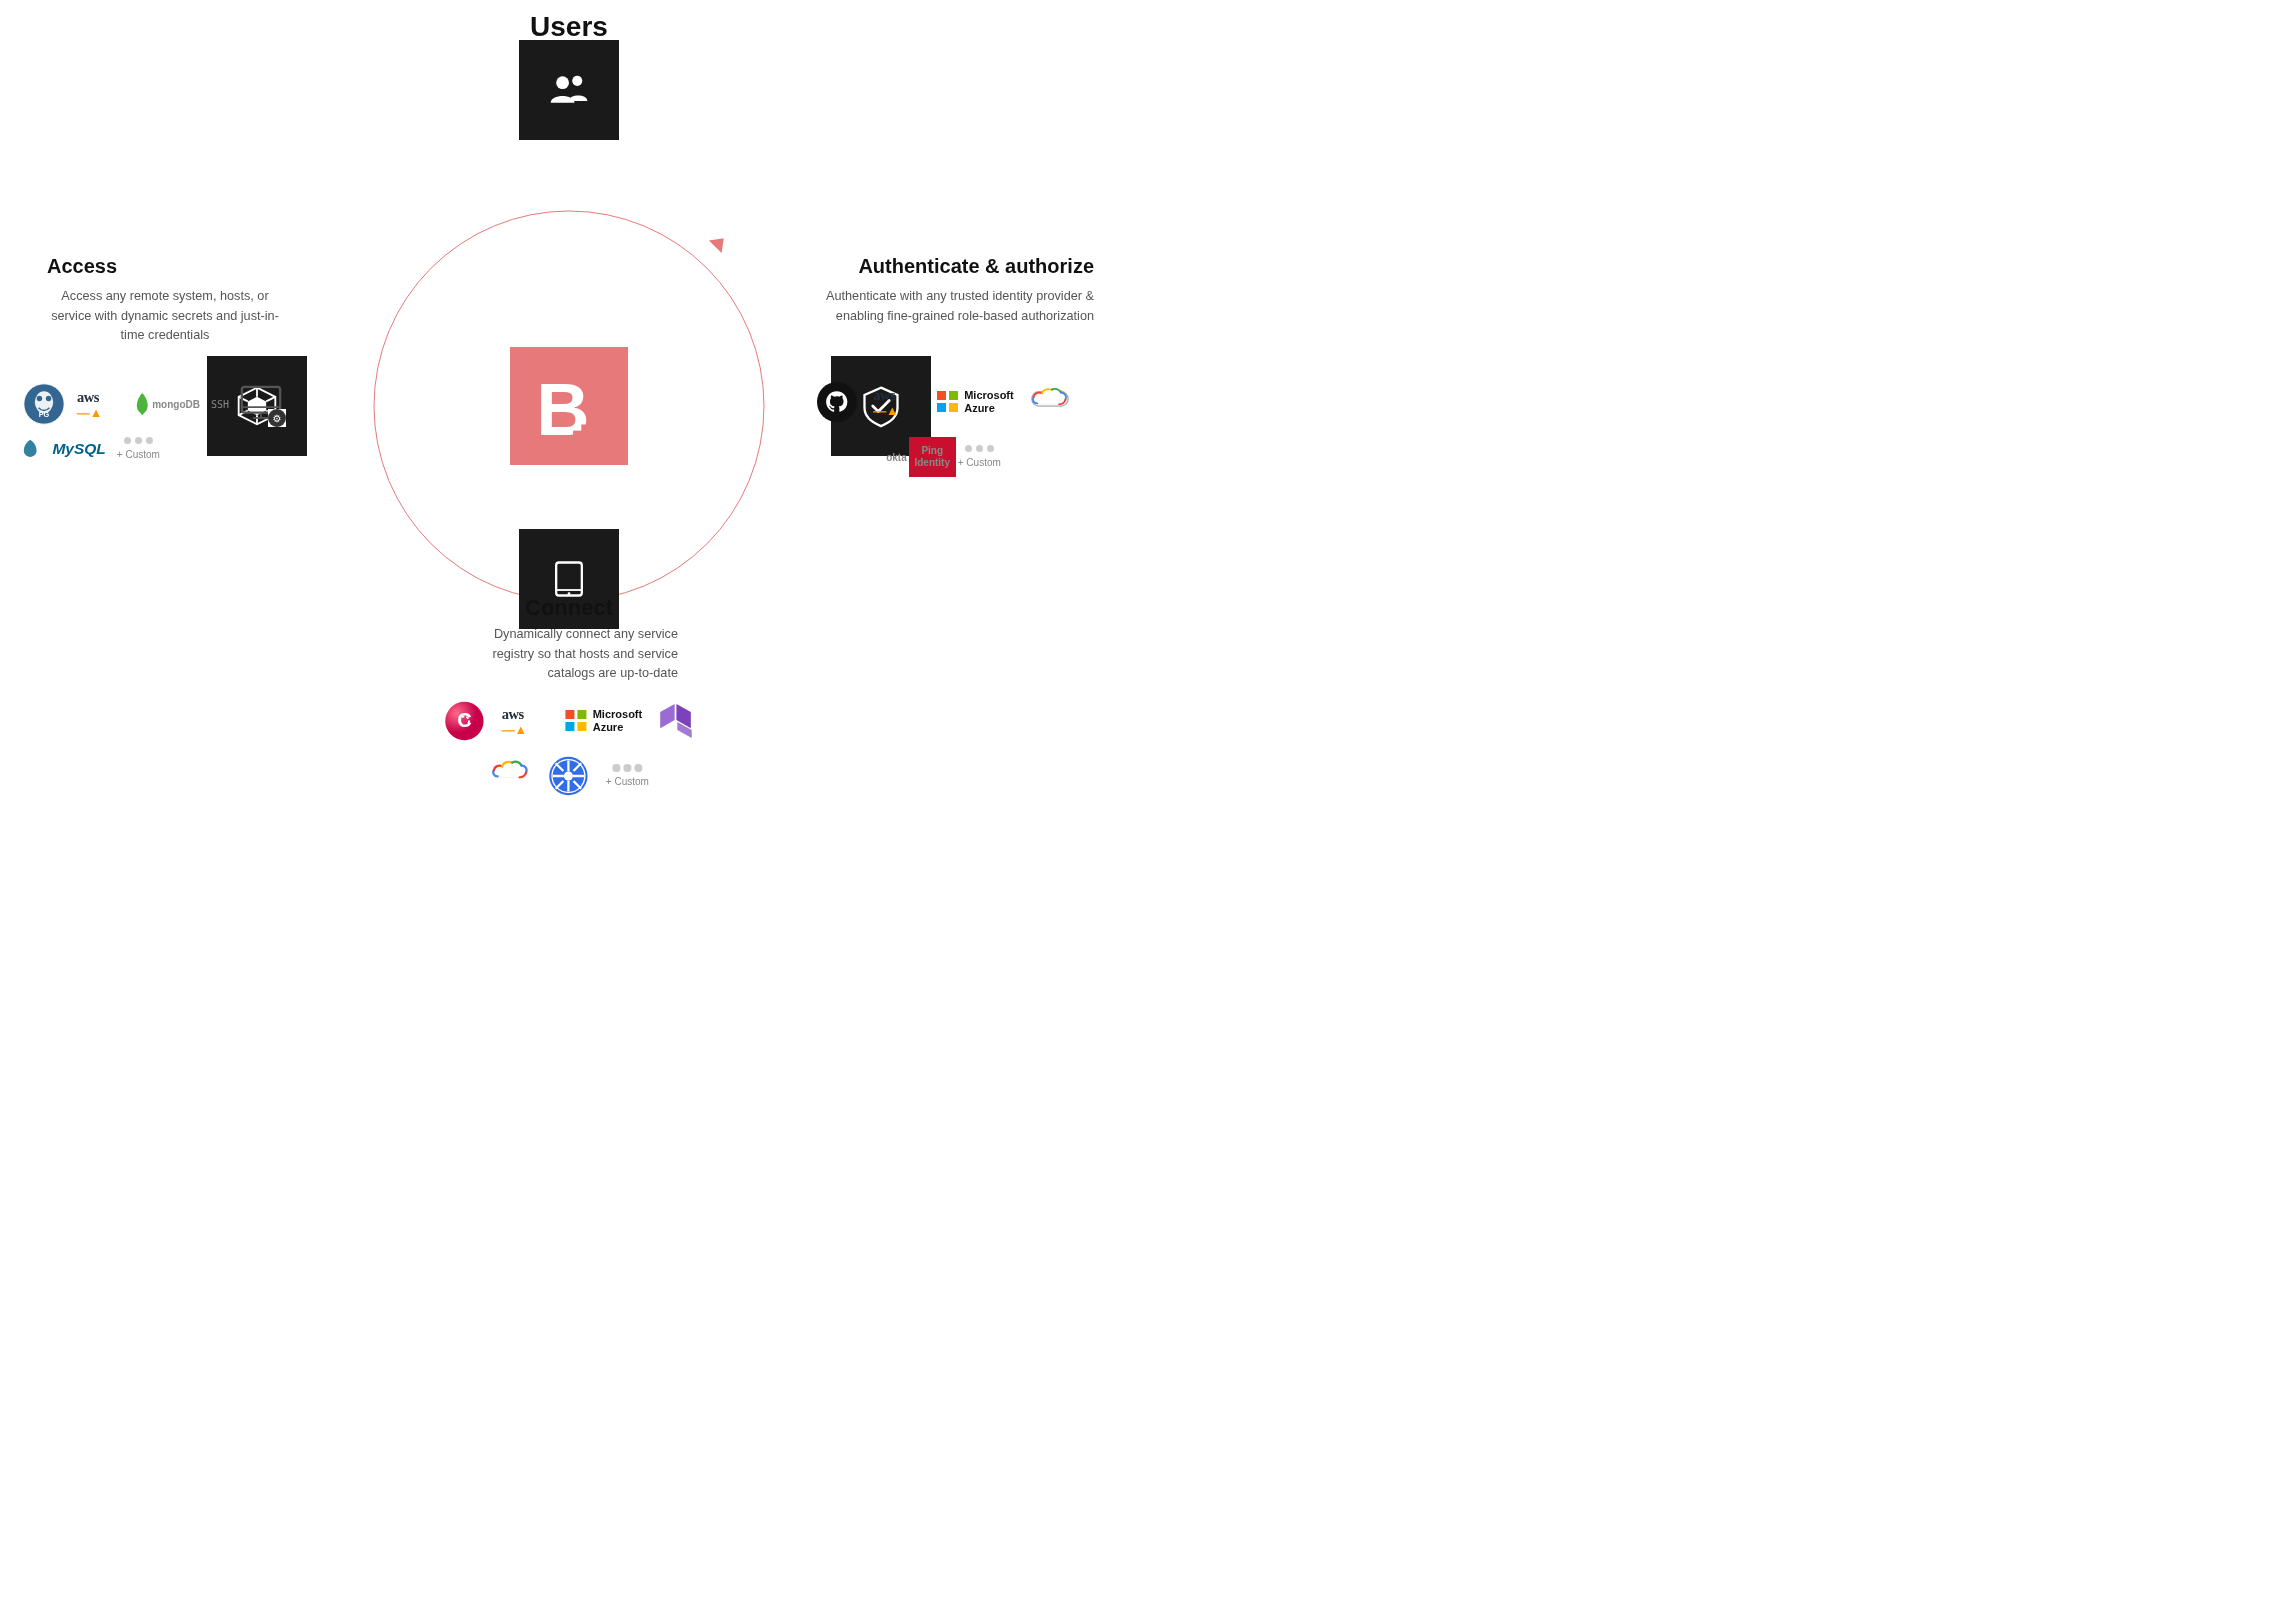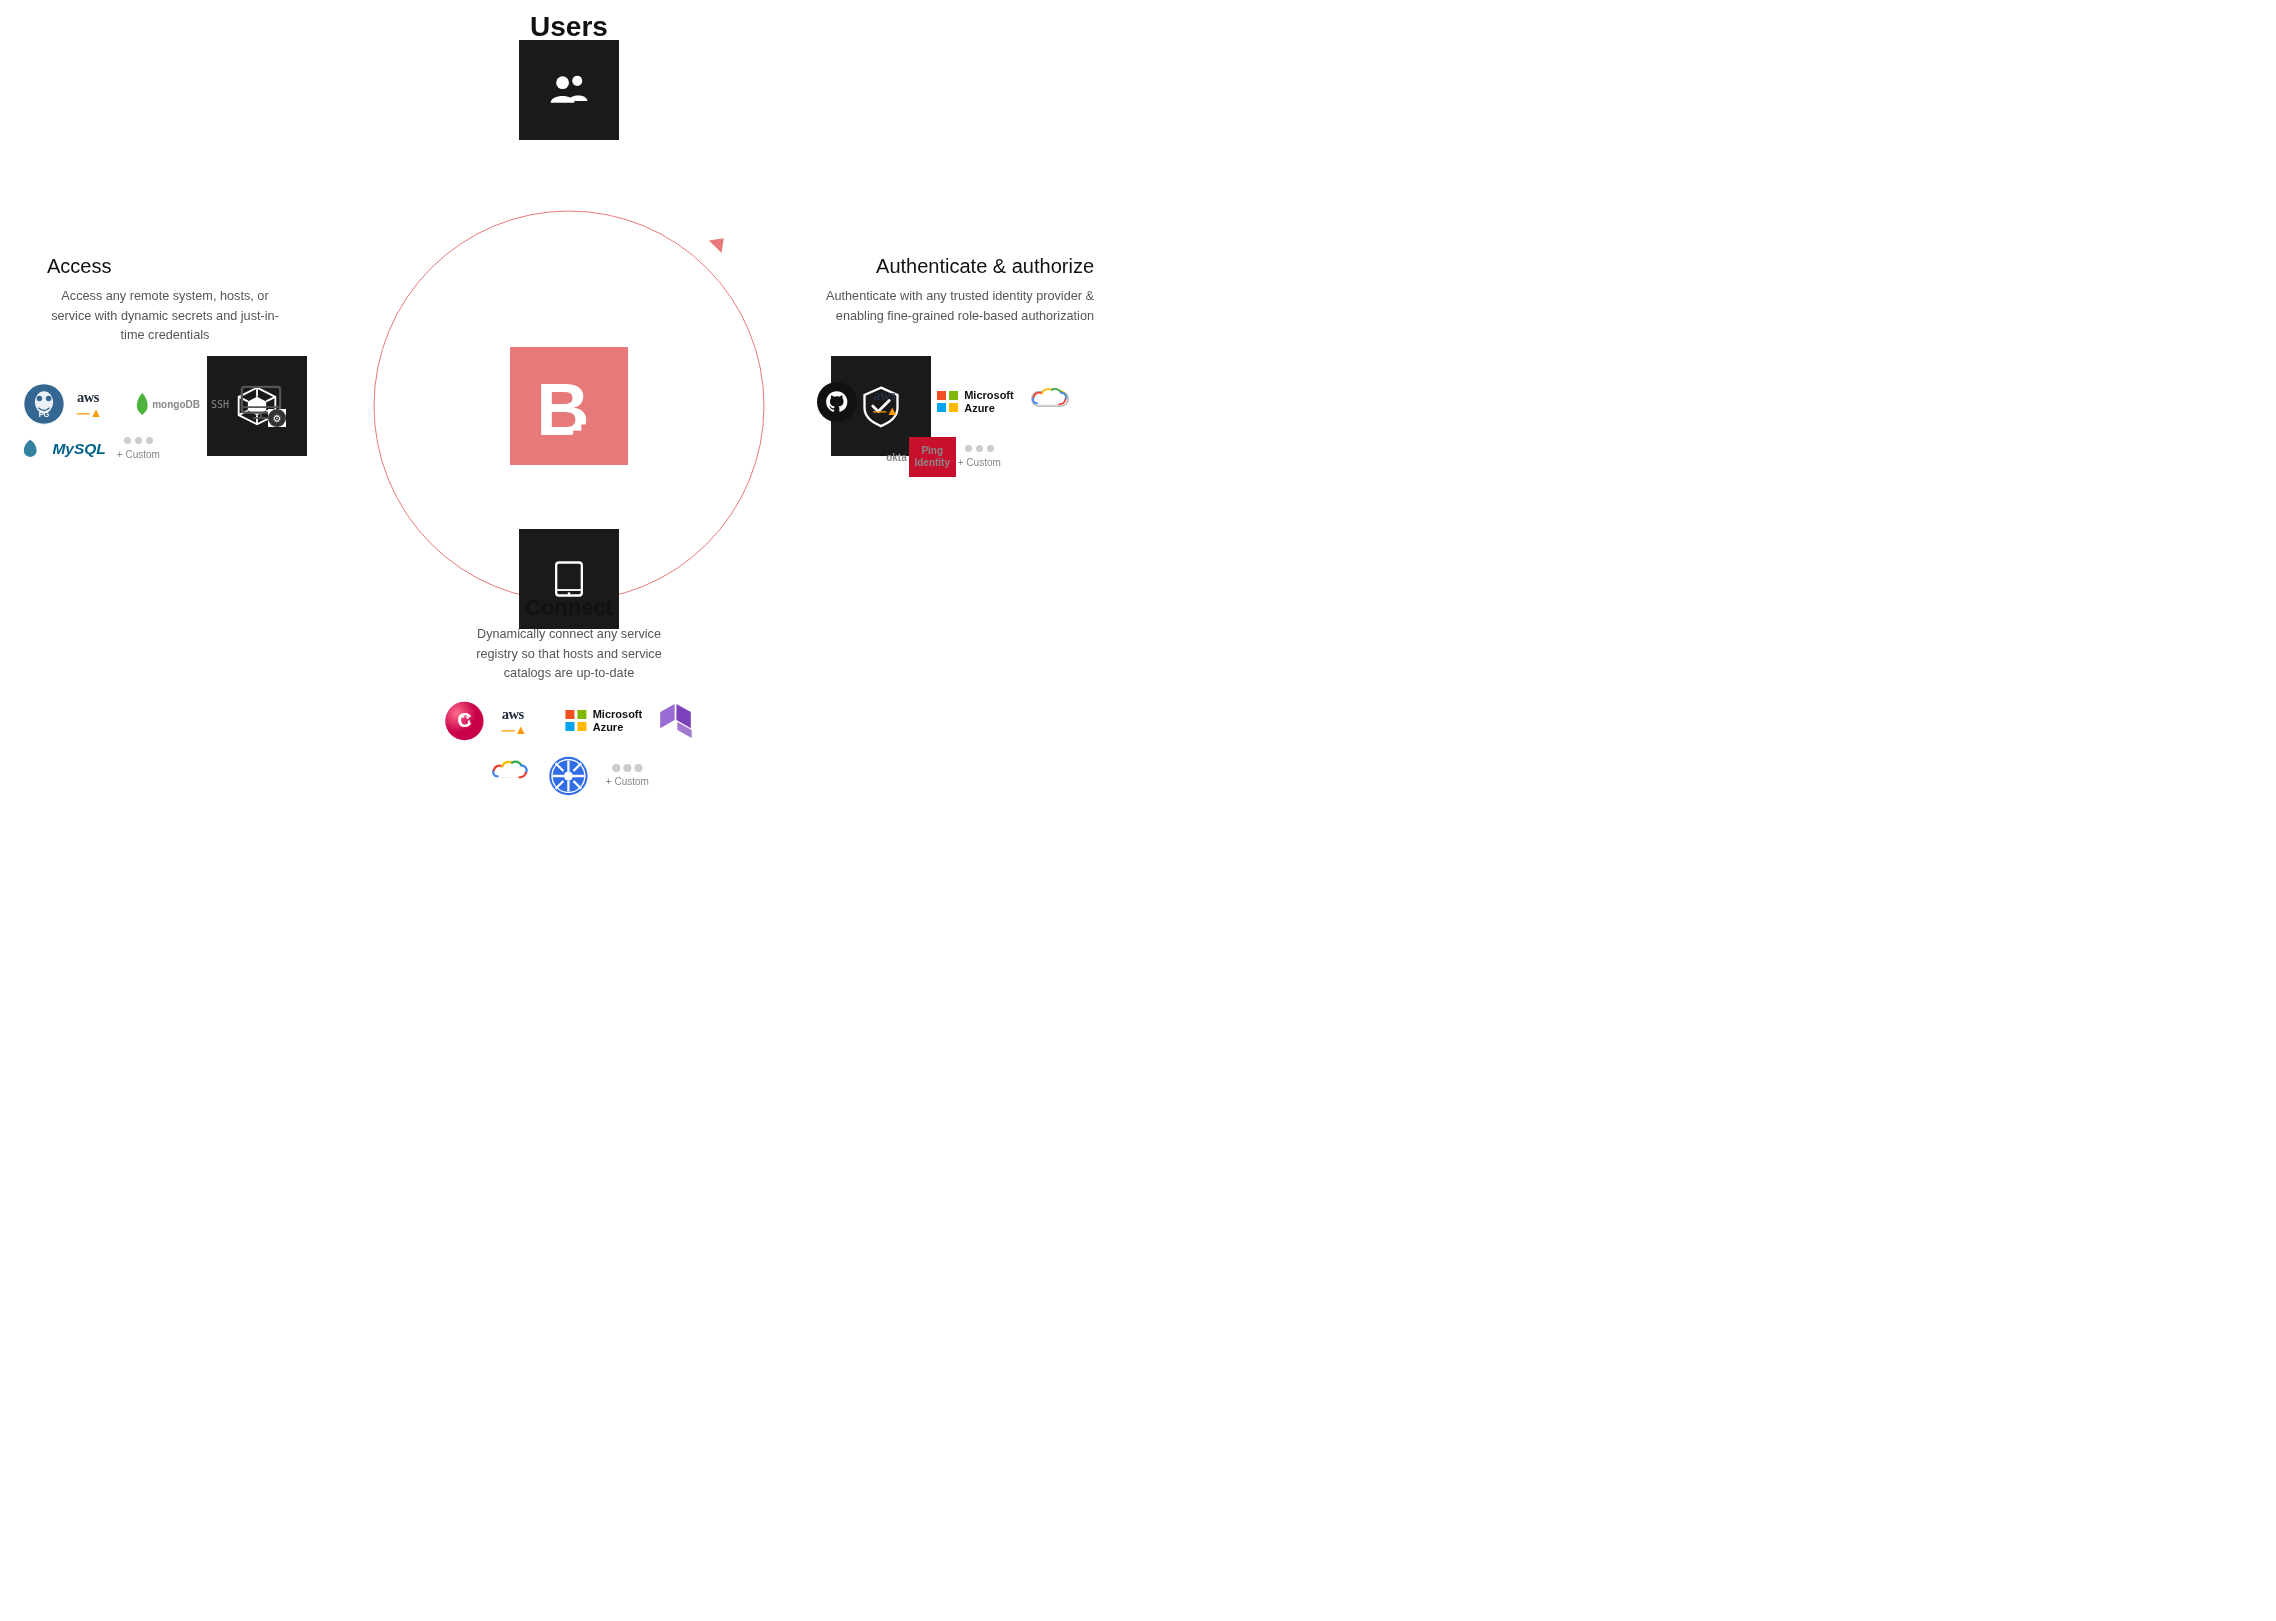--- a/index.html
+++ b/index.html
@@ -108,21 +108,21 @@
       bottom: 182px;
       transform: translateX(-50%);
       width: 100px;
       height: 100px;
     }
 
     
     .section-title {
       position: absolute;
       font-size: 20px;
-      font-weight: 400;
+      font-weight: 700;
       color: #111;
     }
 
     .section-desc {
       position: absolute;
       font-size: 12.7px;
       color: #555;
       line-height: 1.55;
       text-align: center;
     }
@@ -383,21 +383,21 @@
     </svg>
   </div>
 
   <div class="section-title label-access">Access</div>
   <div class="section-desc desc-access">Access any remote system, hosts, or service with dynamic secrets and just-in-time credentials</div>
 
   <div class="section-title label-auth">Authenticate &amp; authorize</div>
   <div class="section-desc desc-auth" style="right:44px; top:287px; width:273px; text-align:right; position:absolute; font-size:12.7px; color:#555; line-height:1.55;">Authenticate with any trusted identity provider &amp; enabling fine-grained role-based authorization</div>
 
   <div class="section-title label-connect" style="position:absolute; left:50%; transform:translateX(-50%); top:595px;">Connect</div>
-  <div class="section-desc" style="position:absolute; left:50%; transform:translateX(-50%); top:625px; width:218px; text-align:center; font-size:12.7px; color:#555; line-height:1.55;">Dynamically connect any service registry so that hosts and service catalogs are up-to-date</div>
+  <div class="section-desc" style="position:absolute; left:50%; transform:translateX(-50%); top:625px; width:218px; text-align:right; font-size:12.7px; color:#555; line-height:1.55;">Dynamically connect any service registry so that hosts and service catalogs are up-to-date</div>
 
   <div class="logo-grid logos-access">
 
     <div class="logo-item">
       <svg width="44" height="44" viewBox="0 0 48 48">
         <circle cx="24" cy="24" r="22" fill="#336791"></circle>
         <circle cx="24" cy="24" r="22" fill="none" stroke="#fff" stroke-width="1"></circle>
 
         <ellipse cx="24" cy="22" rx="10" ry="12" fill="white" opacity="0.9"></ellipse>
         <circle cx="19" cy="18" r="3" fill="#336791"></circle>

